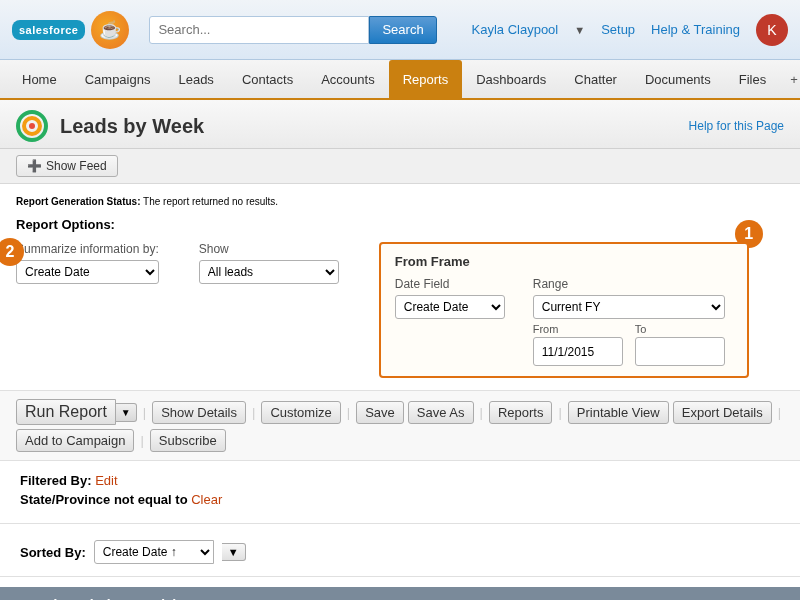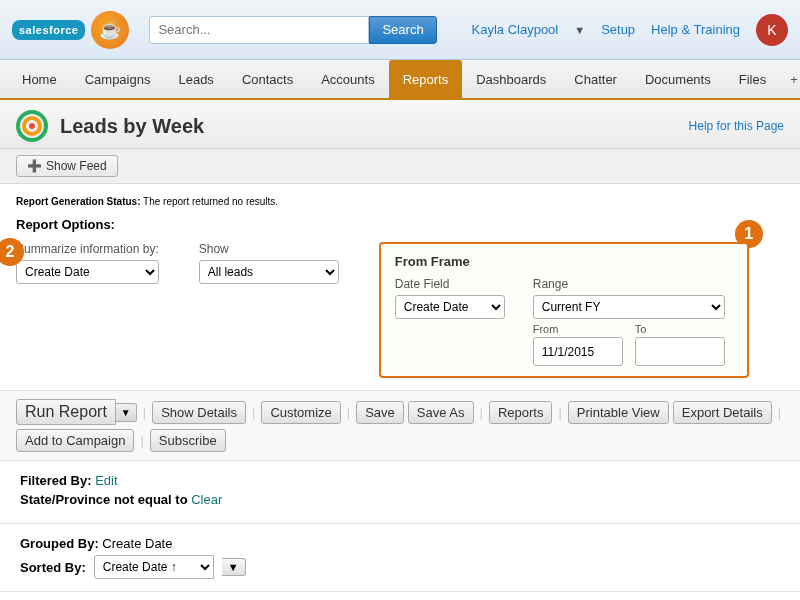--- a/index.html
+++ b/index.html
@@ -297,21 +297,21 @@
 
     
     .filter-section {
       padding: 12px 20px;
       border-bottom: 1px solid #e0e0e0;
     }
     .filter-line {
       font-size: 13px; margin-bottom: 4px;
     }
     .filter-label { font-weight: bold; }
-    .filter-link { color: #0f766e; cursor: pointer; }
+    .filter-link { color: #c2410c; cursor: pointer; }
 
     .group-section {
       padding: 12px 20px;
       border-bottom: 1px solid #e0e0e0;
     }
     .group-line { font-size: 13px; margin-bottom: 4px; }
     .group-label { font-weight: bold; }
     .sort-row {
       display: flex; align-items: center; gap: 8px; margin-top: 4px;
     }
@@ -503,25 +503,20 @@
       <a class="filter-link">Edit</a>
     </div>
     <div class="filter-line">
       <strong>State/Province not equal to</strong>
       <span> </span>
       <a class="filter-link">Clear</a>
     </div>
   </div>
 
   <div class="group-section">
-    <div class="group-line">
-      <span class="group-label">Grouped By:</span>
-      <span> </span>
-      <span>Create Date</span>
-    </div>
     <div class="sort-row">
       <span class="group-label">Sorted By:</span>
       <select class="sort-select">
         <option>Create Date ↑</option>
       </select>
       <button class="sort-dir-btn">▼</button>
     </div>
   </div>
 
   <div class="grand-totals">Grand Totals (0 records)</div>

